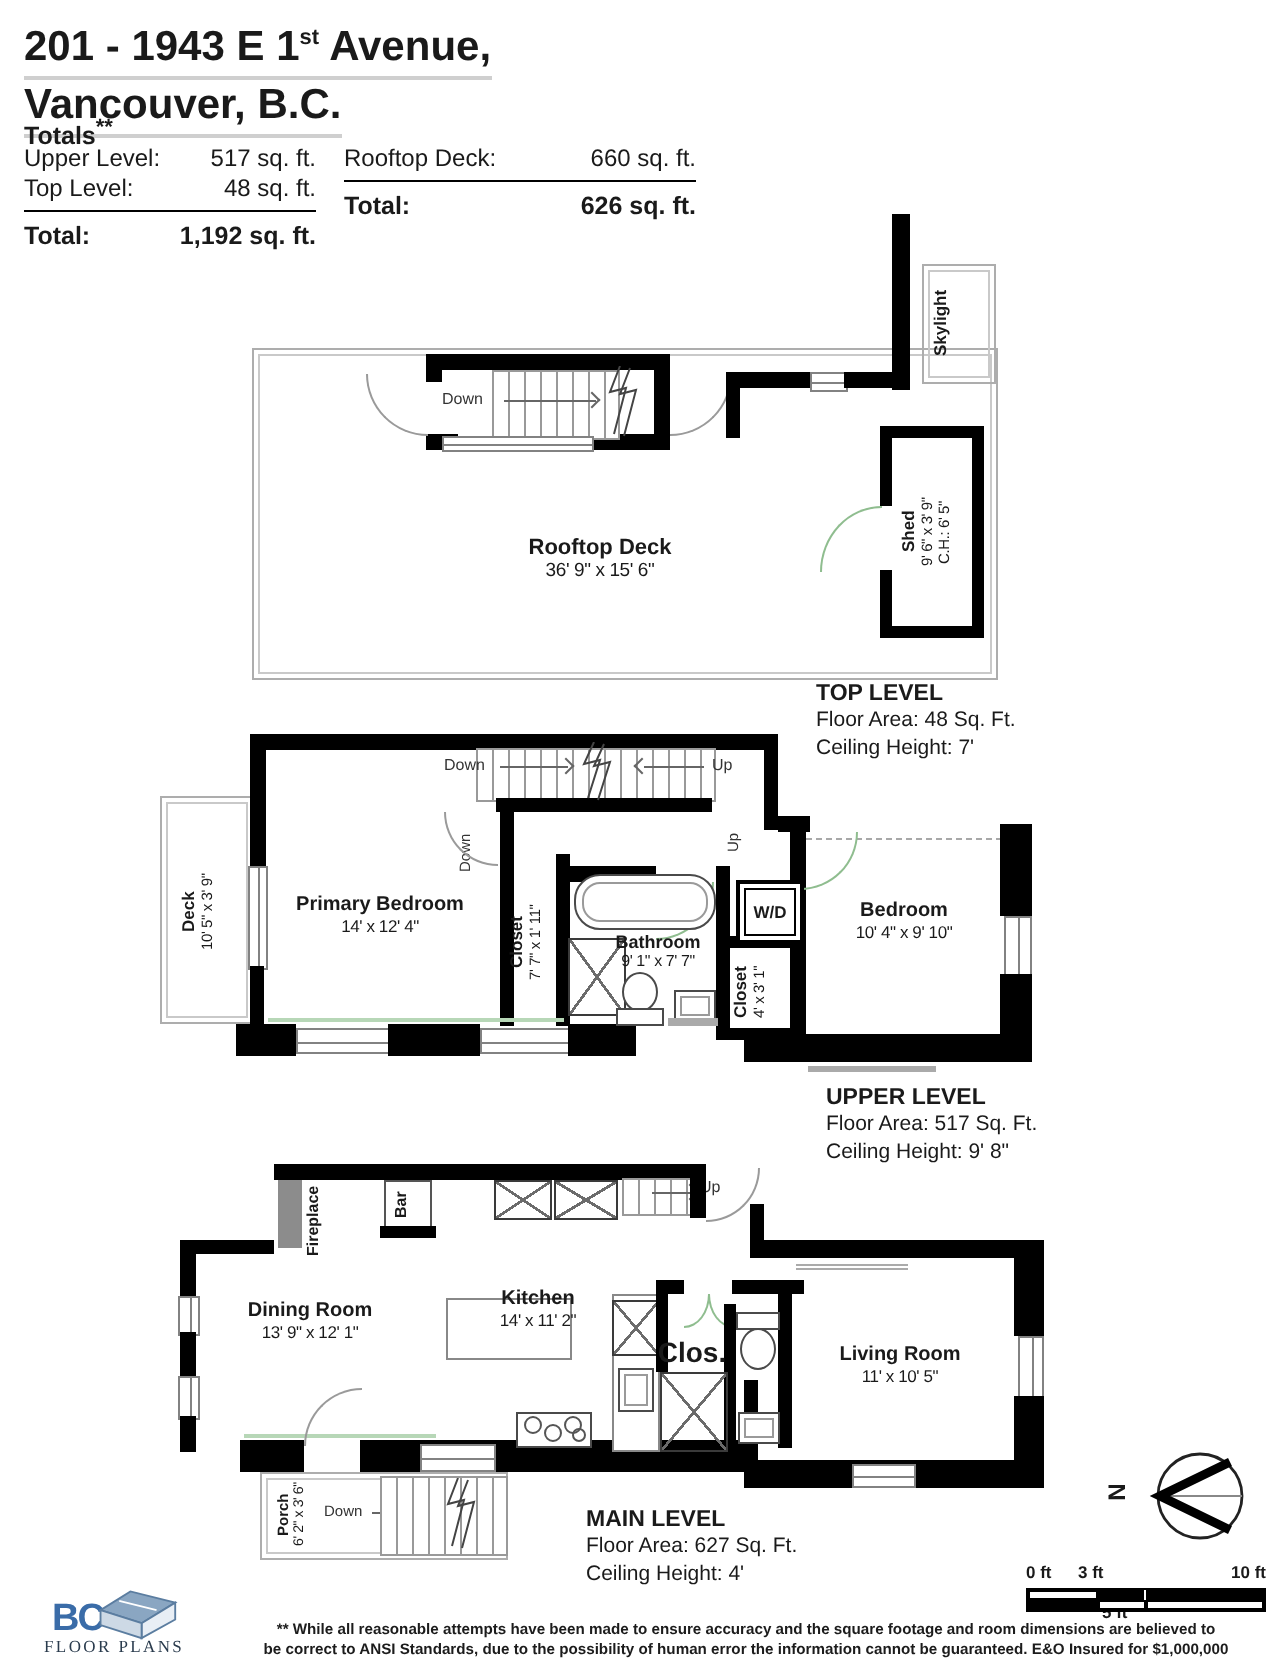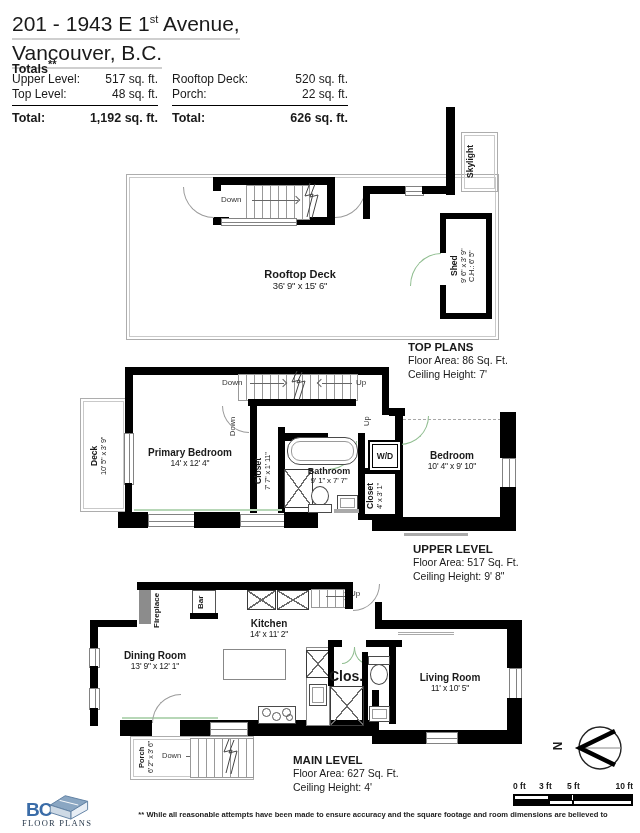--- a/index.html
+++ b/index.html
@@ -47,21 +47,21 @@
   .toilet-bowl{position:absolute;border:1.2px solid #4a4a4a;border-radius:50%;background:#fff;}
   .toilet-tank{position:absolute;border:1.2px solid #4a4a4a;background:#fff;}
   .sink{position:absolute;border:1.2px solid #4a4a4a;background:#fff;}
   .sink::after{content:"";position:absolute;inset:2px;border:1px solid #9a9a9a;}
   .stove{position:absolute;border:1.2px solid #4a4a4a;background:#fff;}
   .burner{position:absolute;width:7px;height:7px;border:1px solid #555;border-radius:50%;}
   .wdbox{position:absolute;border:2px solid #000;background:#fff;display:flex;align-items:center;justify-content:center;}
   .wdbox::after{content:"";position:absolute;inset:2px;border:1px solid #000;}
   .barbox{position:absolute;border:1.2px solid #555;background:#fff;}
   
-  .addr{position:absolute;left:12px;top:6px;font-weight:400;font-size:21px;line-height:26px;}
+  .addr{position:absolute;left:12px;top:6px;font-weight:700;font-size:21px;line-height:26px;}
   .addr .uline{display:inline-block;border-bottom:2px solid #cfcfcf;padding-bottom:1px;}
   sup{font-size:11px;}
   .tot-title{position:absolute;left:12px;top:58px;font-weight:700;font-size:12.5px;}
   .trow{display:flex;justify-content:space-between;font-size:12px;line-height:15.2px;}
   .tcol{position:absolute;}
   .trule{border-top:1.6px solid #000;margin:3px 0 3px 0;}
   .ttotal{display:flex;justify-content:space-between;font-weight:700;font-size:12.5px;padding-top:2px;}
   
   .disc{position:absolute;left:112px;width:522px;text-align:center;font-size:7.6px;
         font-weight:700;line-height:10px;color:#1c1c1c;}
@@ -99,25 +99,21 @@
     <div class="trule"></div>
     <div class="ttotal">
         <span>Total:</span>
         <span>1,192 sq. ft.</span>
       </div>
   </div>
 
   <div class="tcol" style="left:172px;top:72px;width:176px;">
     <div class="trow">
         <span>Rooftop Deck:</span>
-        <span>520 sq. ft.</span>
-      </div>
-    <div class="trow">
-        <span>Porch:</span>
-        <span>22 sq. ft.</span>
+        <span>660 sq. ft.</span>
       </div>
     <div class="trule"></div>
     <div class="ttotal">
         <span>Total:</span>
         <span>626 sq. ft.</span>
       </div>
   </div>
 
   <div>
     <div class="outline2" style="left:126px;top:174px;width:371px;height:164px;"></div>
@@ -157,22 +153,22 @@
       <span class="rname">Shed</span>
         <span class="rdims">9' 6" x 3' 9"</span>
         <span class="rdims">C.H.: 6' 5"</span>
     </div>
 
     <div class="rlabel" style="left:230px;top:268px;width:140px;">
       <span class="rname" style="font-size:11px;">Rooftop Deck</span>
         <span class="rdims" style="font-size:9.5px;">36' 9" x 15' 6"</span>
     </div>
     <div class="linfo" style="left:408px;top:340px;">
-      <div class="ltitle">TOP PLANS</div>
-      <div class="lline">Floor Area: 86 Sq. Ft.</div>
+      <div class="ltitle">TOP LEVEL</div>
+      <div class="lline">Floor Area: 48 Sq. Ft.</div>
       <div class="lline">Ceiling Height: 7'</div>
     </div>
   </div>
 
   <div>
     <div class="outline2" style="left:80px;top:398px;width:45px;height:112px;"></div>
     <div class="rlabel vtext sm" style="left:90px;top:420px;width:26px;height:72px;">
       <span class="rname">Deck</span>
         <span class="rdims">10' 5" x 3' 9"</span>
     </div>
@@ -326,21 +322,21 @@
     <div class="w" style="left:362px;top:652px;width:6px;height:72px;"></div>
     <div class="w" style="left:389px;top:646px;width:7px;height:78px;"></div>
     <div class="rlabel" style="left:328px;top:668px;width:36px;">
         <span class="rname" style="font-size:14px;">Clos.</span>
       </div>
     <div class="xbox" style="left:330px;top:686px;width:32px;height:38px;"></div>
     <div class="toilet-tank" style="left:368px;top:656px;width:20px;height:7px;"></div>
     <div class="toilet-bowl" style="left:370px;top:664px;width:16px;height:19px;"></div>
     <div class="sink" style="left:369px;top:706px;width:19px;height:14px;"></div>
 
-    <div class="rlabel" style="left:225px;top:618px;width:88px;">
+    <div class="rlabel" style="left:225px;top:644px;width:88px;">
       <span class="rname">Kitchen</span>
         <span class="rdims">14' x 11' 2"</span>
     </div>
     <div class="rlabel" style="left:108px;top:650px;width:94px;">
       <span class="rname">Dining Room</span>
         <span class="rdims">13' 9" x 12' 1"</span>
     </div>
     <div class="rlabel" style="left:398px;top:672px;width:104px;">
       <span class="rname">Living Room</span>
         <span class="rdims">11' x 10' 5"</span>
@@ -369,21 +365,21 @@
   <svg style="position:absolute;left:572px;top:722px;" width="52" height="52" viewBox="0 0 52 52">
     <circle cx="28" cy="26" r="21" fill="#fff" stroke="#222" stroke-width="1.4"></circle>
     <line x1="7" y1="26" x2="49" y2="26" stroke="#888" stroke-width="1"></line>
     <path d="M43,9 L8,26 L43,43" fill="none" stroke="#000" stroke-width="4.5"></path>
   </svg>
   <div class="ncomp">N</div>
 
   <div class="scale">
     <span class="lab" style="left:0;">0 ft</span>
     <span class="lab" style="left:26px;">3 ft</span>
-    <span class="lab" style="left:54px;">5 ft</span>
+    <span class="lab" style="left:38px;margin-top:20px;">5 ft</span>
     <span class="lab" style="right:0;">10 ft</span>
     <div class="sbar">
       <div class="scell" style="left:0;top:0;width:35px;height:5px;background:#fff;"></div>
       <div class="scell" style="left:35px;top:0;width:24px;height:5px;background:#000;"></div>
       <div class="scell" style="left:59px;top:0;width:59px;height:5px;background:#000;"></div>
       <div class="scell" style="left:0;top:5px;width:35px;height:5px;background:#000;"></div>
       <div class="scell" style="left:35px;top:5px;width:24px;height:5px;background:#fff;"></div>
       <div class="scell" style="left:59px;top:5px;width:59px;height:5px;background:#fff;"></div>
       <div style="position:absolute;left:58px;top:0;width:1px;height:5px;background:#fff;"></div>
     </div>
@@ -394,14 +390,15 @@
     <svg style="position:absolute;left:44px;top:792px;" width="48" height="28" viewBox="0 0 50 30">
       <polygon points="6,14 22,4 46,10 28,21" fill="#8aa6c2" stroke="#5b7da0" stroke-width="1"></polygon>
       <polygon points="28,21 46,10 46,19 28,29" fill="#e8eef5" stroke="#5b7da0" stroke-width="1"></polygon>
       <polygon points="6,14 28,21 28,29 6,22" fill="#cdd9e5" stroke="#5b7da0" stroke-width="1"></polygon>
       <line x1="16" y1="9" x2="36" y2="14" stroke="#fff" stroke-width="1"></line>
     </svg>
     <span class="logo-sub">FLOOR PLANS</span>
   </div>
 
   <div class="disc" style="top:810px;">** While all reasonable attempts have been made to ensure accuracy and the square footage and room dimensions are believed to</div>
+  <div class="disc" style="top:820px;">be correct to ANSI Standards, due to the possibility of human error the information cannot be guaranteed. E&amp;O Insured for $1,000,000</div>
 
 </div>
 
 </body></html>

